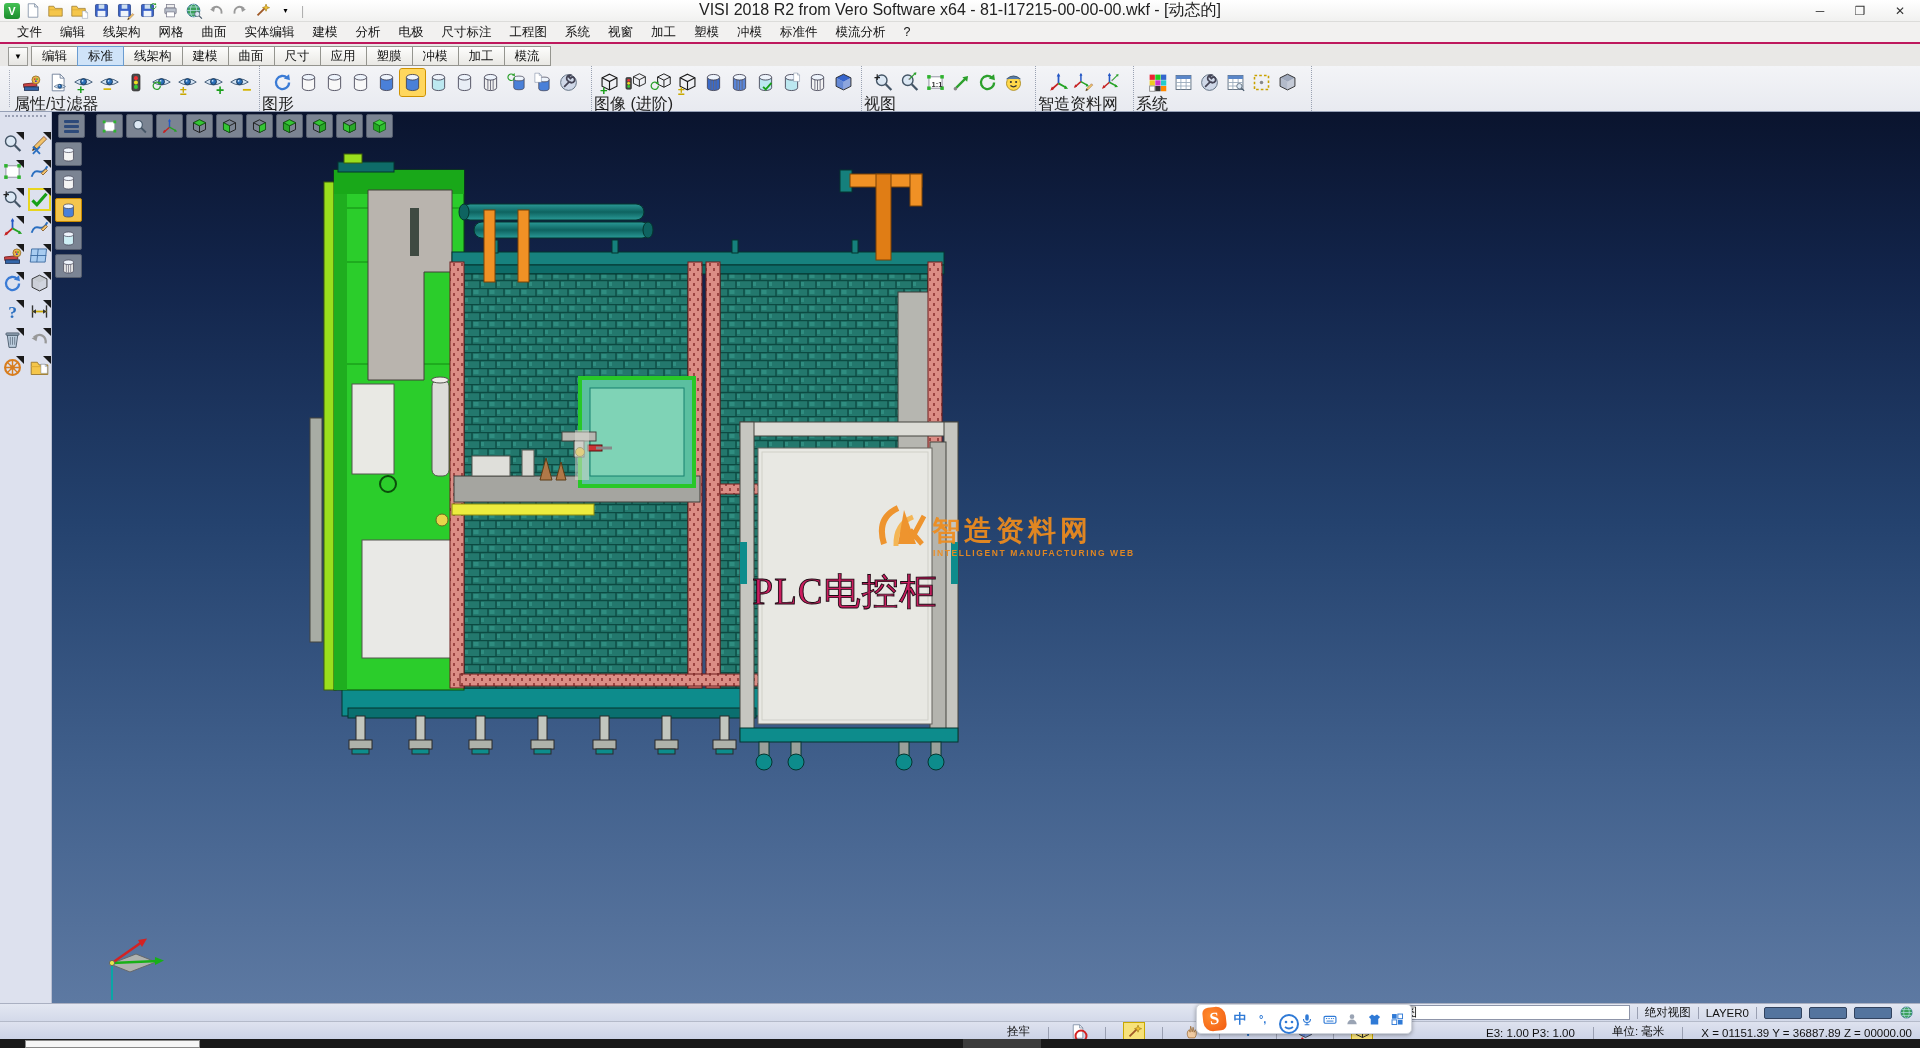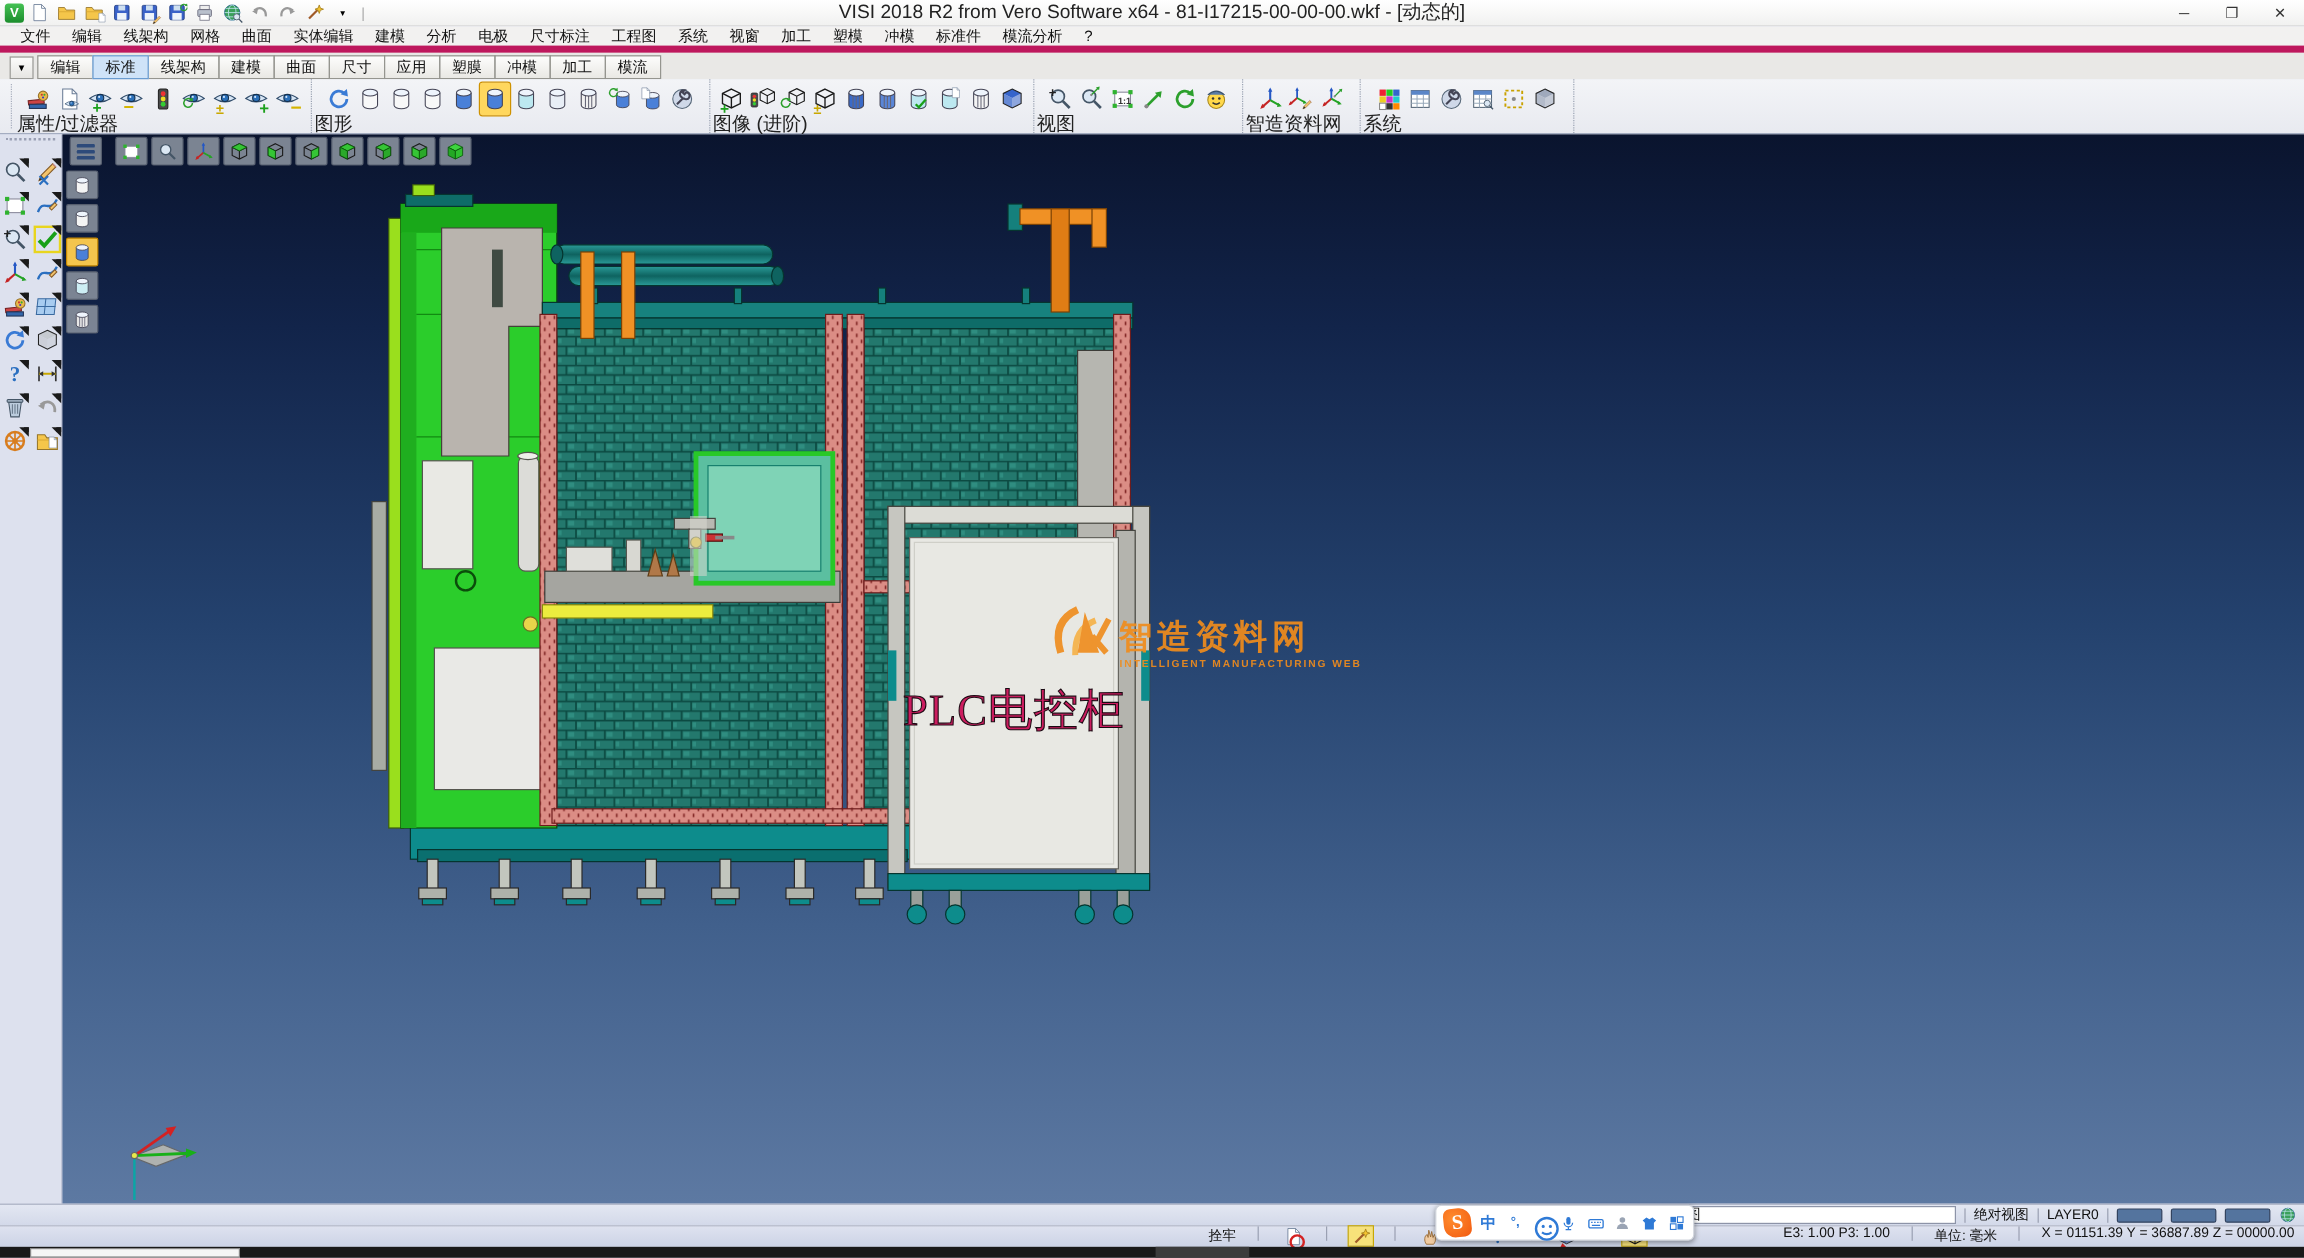--- a/index.html
+++ b/index.html
@@ -8,21 +8,21 @@
 
 .titlebar{position:absolute;left:0;top:0;right:0;height:22px;background:linear-gradient(#ffffff,#f1f1f0);display:flex;align-items:center;border-bottom:1px solid #dcdcda}
 .qat{display:flex;align-items:center;gap:2px;padding-left:4px;z-index:2}
 .logo{width:16px;height:16px;background:linear-gradient(#45c154,#1b8d2c);border-radius:3px;color:#fff;font-weight:bold;font-size:11px;display:flex;align-items:center;justify-content:center}
 .qbtn{width:21px;height:19px;display:flex;align-items:center;justify-content:center;border:0;background:transparent}
 .qsep{color:#aaa;padding:0 3px}
 .title{position:absolute;left:0;right:0;text-align:center;font-size:16px;color:#222;pointer-events:none}
 .winbtns{margin-left:auto;display:flex;z-index:2}
 .wbtn{width:40px;height:21px;display:flex;align-items:center;justify-content:center;font-size:12px;color:#333;border:0;background:transparent}
 
-.menubar{position:absolute;top:22px;left:0;right:0;height:22px;background:#f2f1f0;display:flex;align-items:center;padding-left:8px;border-bottom:6px solid #be185d}
+.menubar{position:absolute;top:22px;left:0;right:0;height:22px;background:#f2f1f0;display:flex;align-items:center;padding-left:8px;border-bottom:2px solid #be185d}
 .mitem{padding:2px 9px;font-size:12.5px;color:#111}
 
 .tabrow{position:absolute;top:44px;left:0;right:0;height:22px;background:#e9e8e6;display:flex;align-items:flex-end;padding-left:8px}
 .tdrop{width:20px;height:19px;border:1px solid #9a9a96;background:linear-gradient(#fcfcfb,#e6e5e2);font-size:8px;display:flex;align-items:center;justify-content:center;margin-right:4px}
 .tab{height:20px;padding:0 10px;border:1px solid #95958f;margin-left:-1px;background:linear-gradient(#fdfdfc,#e9e8e4);display:flex;align-items:center;font-size:12.5px}
 .tab.active{background:#cfe3f8;border-color:#6a9cd0;position:relative;z-index:1}
 
 .ribbon{position:absolute;top:66px;left:0;right:0;height:46px;background:linear-gradient(#f3f4f7,#e8eaf0);border-bottom:1px solid #96a0b6;display:flex}
 .rgrip{width:8px;border-right:1px dotted #a8aeb e;margin:4px 2px;border-right:1px dotted #a8aebe}
 .rgroup{display:flex;flex-direction:column;border-right:1px dotted #9aa2b2;padding:1px 2px 0 2px}
@@ -44,21 +44,21 @@
 .viewport{position:absolute;left:52px;top:112px;right:0;bottom:45px;background:linear-gradient(180deg,#0a142e 0%,#12244a 18%,#24426e 46%,#41608c 74%,#5d79a2 100%);overflow:hidden}
 .scene{position:absolute;inset:0;width:100%;height:100%}
 .vtb-top{position:absolute;left:6px;top:2px;display:flex;gap:3px;align-items:center}
 .vtb-left{position:absolute;left:3px;top:30px;display:flex;flex-direction:column;gap:4px}
 .vbtn{width:27px;height:24px;background:rgba(130,138,152,.95);border:1px solid #565e6e;border-radius:2px;display:flex;align-items:center;justify-content:center;padding:0}
 .vbtn.sel{background:#f4c54d;border-color:#c98a00}
 .ham{display:flex;flex-direction:column;gap:2px}
 .ham i{display:block;width:15px;height:3px;background:#2d4a7a;border-radius:1px}
 
 .status-upper{position:absolute;left:0;right:0;bottom:27px;height:18px;background:linear-gradient(#e3e7f2,#d3d9e9);border-top:1px solid #aab0c2;display:flex;align-items:center;justify-content:flex-end;gap:7px;padding-right:6px;font-size:11.5px}
-.status-lower{position:absolute;left:0;right:0;bottom:9px;height:18px;background:linear-gradient(#dee2ef,#ccd3e6);border-top:1px solid #b4bac9;display:flex;align-items:flex-start;justify-content:flex-end;gap:18px;padding-right:8px;font-size:11.5px}
+.status-lower{position:absolute;left:0;right:0;bottom:9px;height:18px;background:linear-gradient(#dee2ef,#ccd3e6);border-top:1px solid #b4bac9;display:flex;align-items:flex-end;justify-content:flex-end;gap:18px;padding-right:8px;font-size:11.5px}
 .ssep{width:1px;height:12px;background:#9aa0b2}
 .vsel{display:flex;align-items:center;justify-content:flex-start;gap:4px;width:318px;height:15px;background:#fff;border:1px solid #8d94a8;padding:0 5px;font-size:12px}
 .swatch{width:38px;height:12px;background:#54749e;border:1px solid #32435f;border-radius:2px}
 .gripdots{width:10px;height:12px;border-left:2px dotted #9aa0b4;border-right:2px dotted #9aa0b4}
 .stbtn{width:20px;height:16px;border:0;background:transparent;display:flex;align-items:center;justify-content:center}
 .stbtn.ysel{background:#f7e27a;outline:1px solid #c9a800}
 
 .ime{position:absolute;left:1196px;top:1004px;width:216px;height:30px;background:#fff;border:1px solid #d0d4dc;border-radius:5px;box-shadow:0 1px 4px rgba(0,0,0,.35);display:flex;align-items:center;gap:6px;padding:0 6px;z-index:60}
 .slogo{width:24px;height:24px;background:radial-gradient(circle at 35% 35%,#ff8c2e,#f25a10);border-radius:6px 10px 6px 10px;color:#fff;font-weight:bold;font-size:17px;font-family:"Liberation Serif",serif;display:flex;align-items:center;justify-content:center;transform:rotate(-6deg)}
 .imeic{color:#2f7ad6;font-size:13px;font-weight:bold;display:flex;align-items:center;justify-content:center;width:17px;height:20px;border:0;background:transparent}

